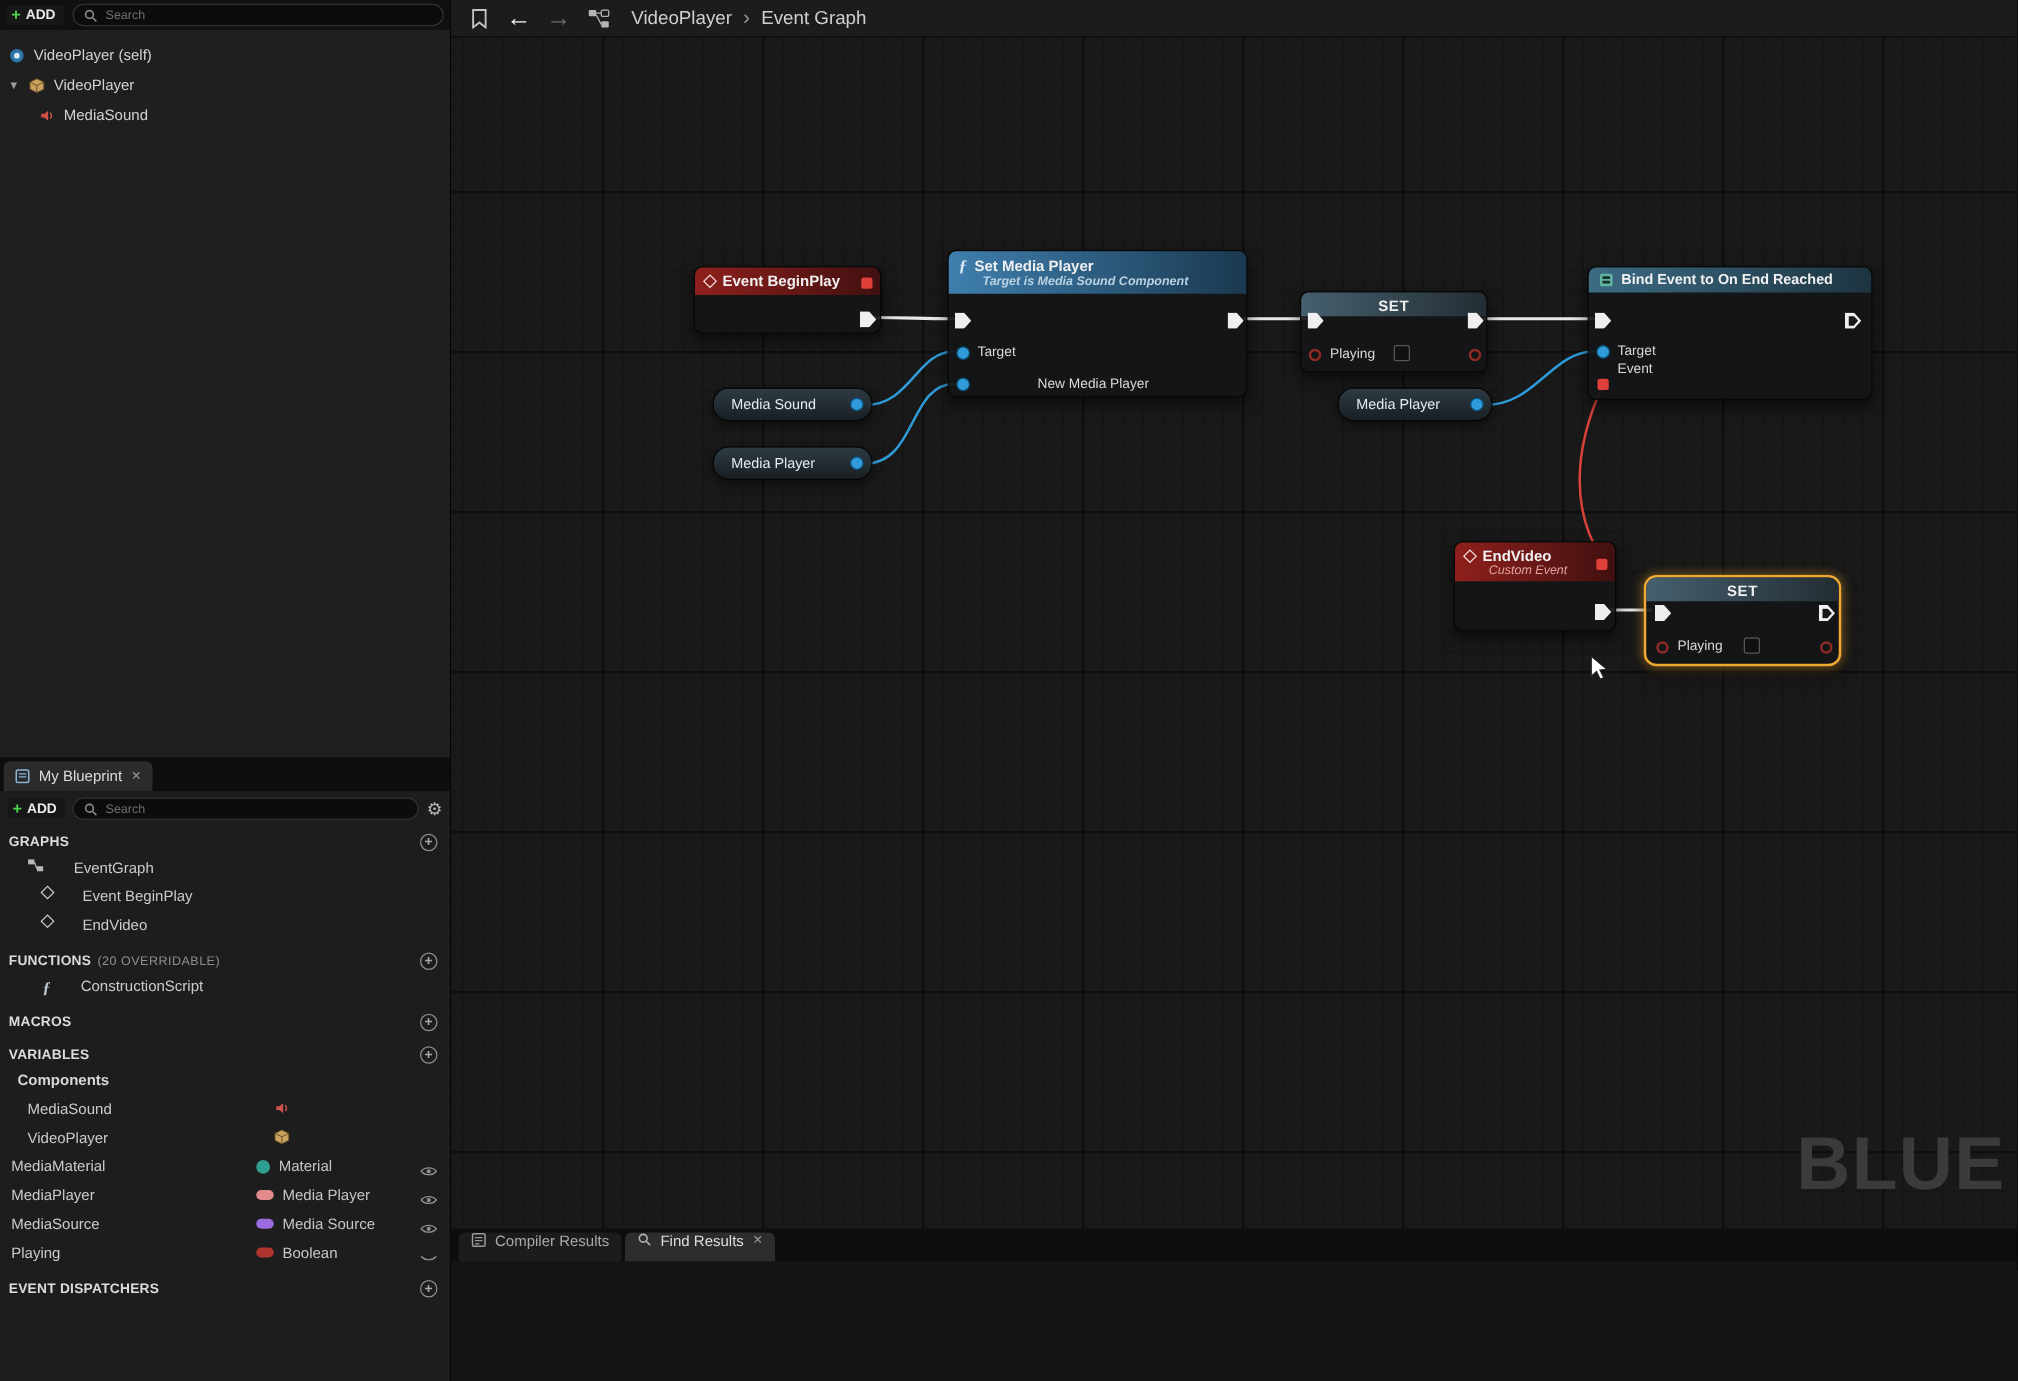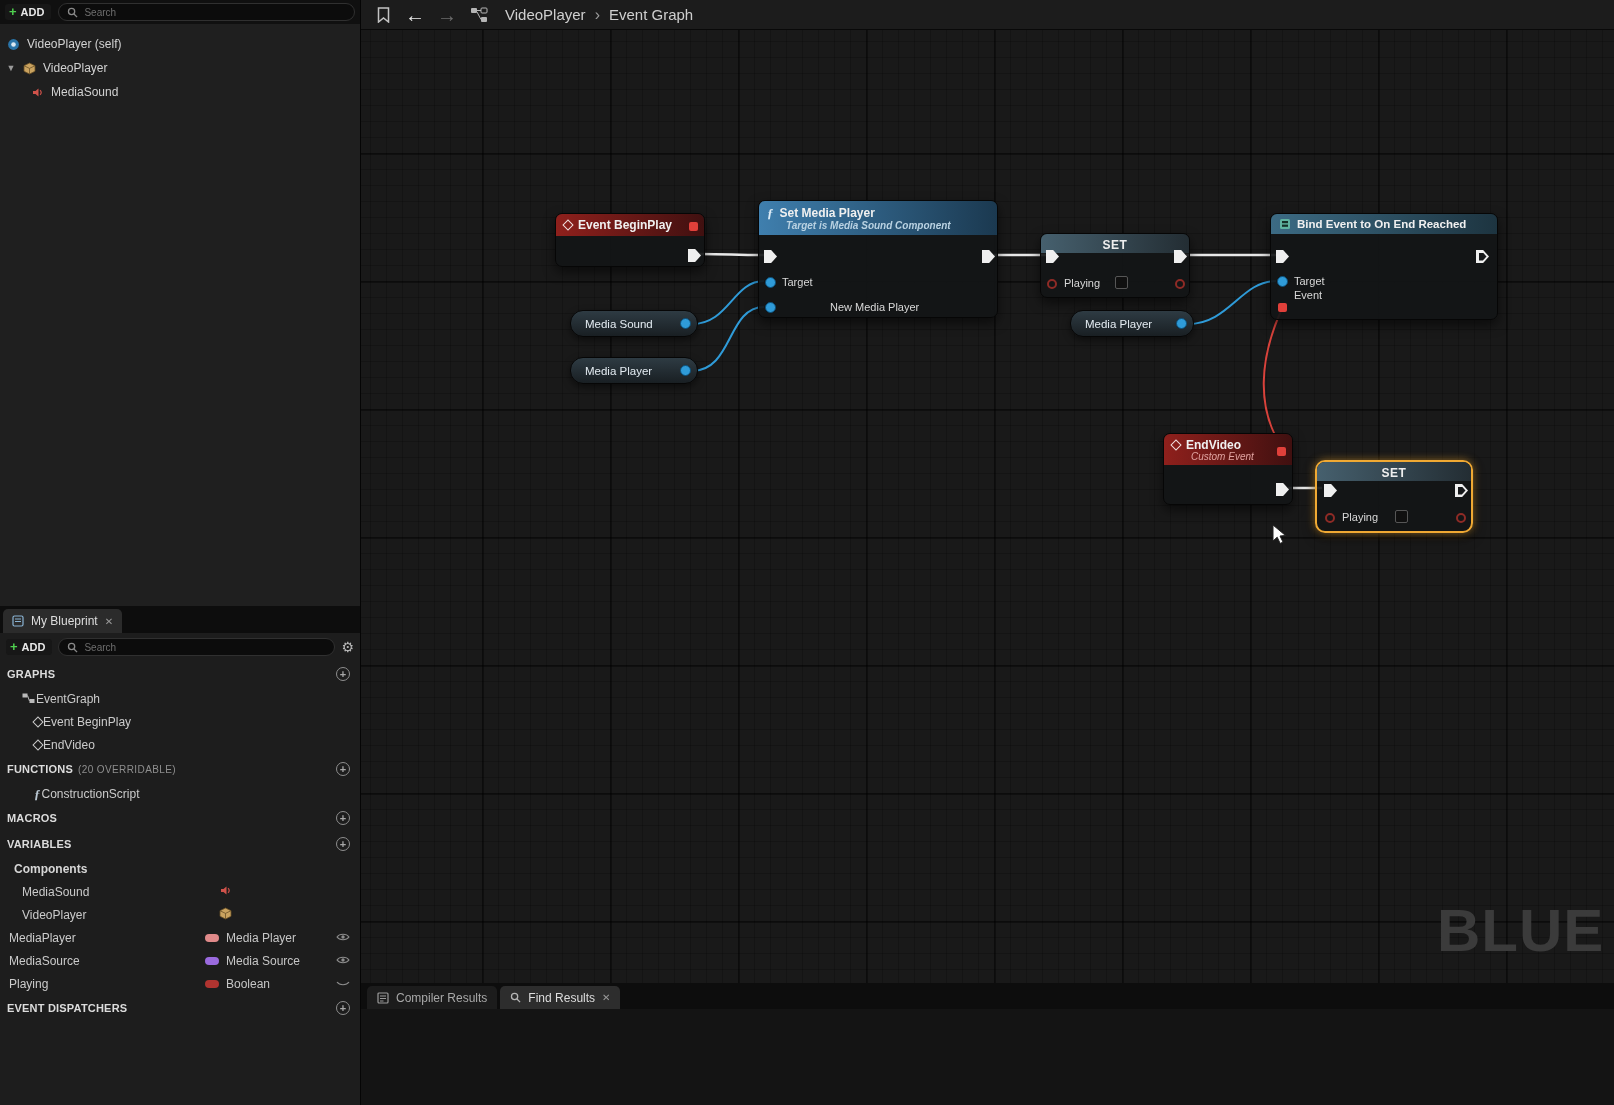--- a/index.html
+++ b/index.html
@@ -30,21 +30,21 @@
   
   .mbp-tabbar { position:absolute; top:606px; left:0; width:100%; height:27px; background:#0d0d0d; display:flex; align-items:flex-end; padding-left:3px; }
   .mbp-tab { display:flex; align-items:center; gap:7px; height:24px; padding:0 9px; background:#2b2b2b; border-radius:5px 5px 0 0; color:#dddddd; font-size:12px; }
   .icon-close { color:#9a9a9a; font-size:10px; cursor:default; }
   .mbp-body { position:absolute; top:633px; left:0; width:100%; height:472px; background:#1d1d1d; }
   .mbp-toolbar { display:flex; align-items:center; gap:6px; height:28px; padding:0 6px; }
   .icon-gear { color:#b8b8b8; font-size:14px; }
   .sec { position:relative; display:flex; align-items:center; height:26px; padding:0 10px 0 7px; color:#dcdcdc; font-weight:bold; font-size:11px; letter-spacing:.2px; }
   .sec .sub { font-weight:normal; color:#8f8f8f; font-size:10px; margin-left:5px; letter-spacing:.4px; }
   .plus-circle { margin-left:auto; width:14px; height:14px; border:1px solid #8e8e8e; border-radius:50%; color:#a8a8a8; font-size:11px; line-height:12px; text-align:center; }
-  .mbp-row { position:relative; display:flex; align-items:center; gap:1px; height:23px; padding-left:22px; color:#cbcbcb; font-size:12px; }
+  .mbp-row { position:relative; display:flex; align-items:flex-start; gap:24px; height:23px; padding-left:22px; color:#cbcbcb; font-size:12px; }
   .mbp-row.lvl2 { padding-left:34px; }
   .mbp-row.base { padding-left:9px; }
   .mbp-row.bold { font-weight:bold; padding-left:14px; color:#d6d6d6; }
   .type-cell { position:absolute; left:205px; display:flex; align-items:center; gap:7px; color:#c6c6c6; }
   .type-pill { width:14px; height:8px; border-radius:4px; }
   .type-circle { width:11px; height:11px; border-radius:50%; }
   .eye { position:absolute; right:10px; top:5px; }
   .comp-icon { position:absolute; left:219px; }
 
   .icon-diamond { width:8px; height:8px; border:1.5px solid #c9c9c9; transform:rotate(45deg); display:inline-block; }
@@ -95,21 +95,21 @@
   .var-pill .pin-obj { right:6px; top:7px; left:auto; }
 
   .node.selected { border:2px solid #f0a933; box-shadow:0 0 9px rgba(240,169,51,.55), 0 5px 12px rgba(0,0,0,.55); border-radius:10px; }
 
   .watermark { position:absolute; left:1076px; top:866px; font-size:60px; font-weight:bold; color:#3b3b3b; letter-spacing:1px; white-space:nowrap; }
   .cursor { position:absolute; left:910px; top:494px; }
 
   
   .bottom { position:absolute; left:361px; top:983px; width:1253px; height:122px; background:#141414; }
   .bottom-tabs { display:flex; align-items:flex-end; gap:3px; height:26px; background:#0d0d0d; padding-left:6px; }
-  .b-tab { display:flex; align-items:center; gap:7px; height:23px; padding:0 10px; border-radius:5px 5px 0 0; font-size:12px; }
+  .b-tab { display:flex; align-items:flex-start; gap:7px; height:23px; padding:0 10px; border-radius:5px 5px 0 0; font-size:12px; }
   .b-tab.inactive { background:#1c1c1c; color:#a8a8a8; }
   .b-tab.active { background:#2d2d2d; color:#dedede; }
   .find-row { display:flex; align-items:center; gap:8px; height:26px; background:#1e1e1e; border-bottom:1px solid #060606; padding:0 9px; }
   .find-row input { flex:1; background:transparent; border:none; outline:none; color:#cfcfcf; font-size:12px; font-family:"Liberation Sans",sans-serif; }
   .find-row input::placeholder { color:#666666; }
 </style>
 </head>
 <body>
 
 <div class="app">
@@ -238,20 +238,31 @@
         <span class="comp-icon"><svg width="13" height="13" viewBox="0 0 13 13">
               <path d="M2 5 L4.5 5 L7.5 2.5 L7.5 10.5 L4.5 8 L2 8 Z" fill="#d0524a"></path>
               <path d="M9 4.2 C10.6 5.3 10.6 7.7 9 8.8" fill="none" stroke="#d0524a" stroke-width="1.2"></path>
             </svg></span>
       </div>
       <div class="mbp-row">
         <span>VideoPlayer</span>
         <span class="comp-icon"><svg width="13" height="13" viewBox="0 0 13 13">
               <path d="M6.5 1 L12 3.7 L12 9.3 L6.5 12 L1 9.3 L1 3.7 Z" fill="#c9a25f" stroke="#6b5227" stroke-width="0.8"></path>
               <path d="M1 3.7 L6.5 6.4 L12 3.7 M6.5 6.4 L6.5 12" fill="none" stroke="#6b5227" stroke-width="0.8"></path>
+            </svg></span>
+      </div>
+      <div class="mbp-row base">
+        <span>MediaMaterial</span>
+        <span class="type-cell">
+          <span class="type-circle" style="background:#2e9e8e;"></span>
+          <span>Material</span>
+        </span>
+        <span class="eye"><svg width="14" height="10" viewBox="0 0 14 10">
+              <path d="M1 5 C3.5 1.4 10.5 1.4 13 5 C10.5 8.6 3.5 8.6 1 5 Z" fill="none" stroke="#8d8d8d" stroke-width="1.1"></path>
+              <circle cx="7" cy="5" r="1.7" fill="#8d8d8d"></circle>
             </svg></span>
       </div>
       <div class="mbp-row base">
         <span>MediaPlayer</span>
         <span class="type-cell">
           <span class="type-pill" style="background:#e08a8a;"></span>
           <span>Media Player</span>
         </span>
         <span class="eye"><svg width="14" height="10" viewBox="0 0 14 10">
               <path d="M1 5 C3.5 1.4 10.5 1.4 13 5 C10.5 8.6 3.5 8.6 1 5 Z" fill="none" stroke="#8d8d8d" stroke-width="1.1"></path>

